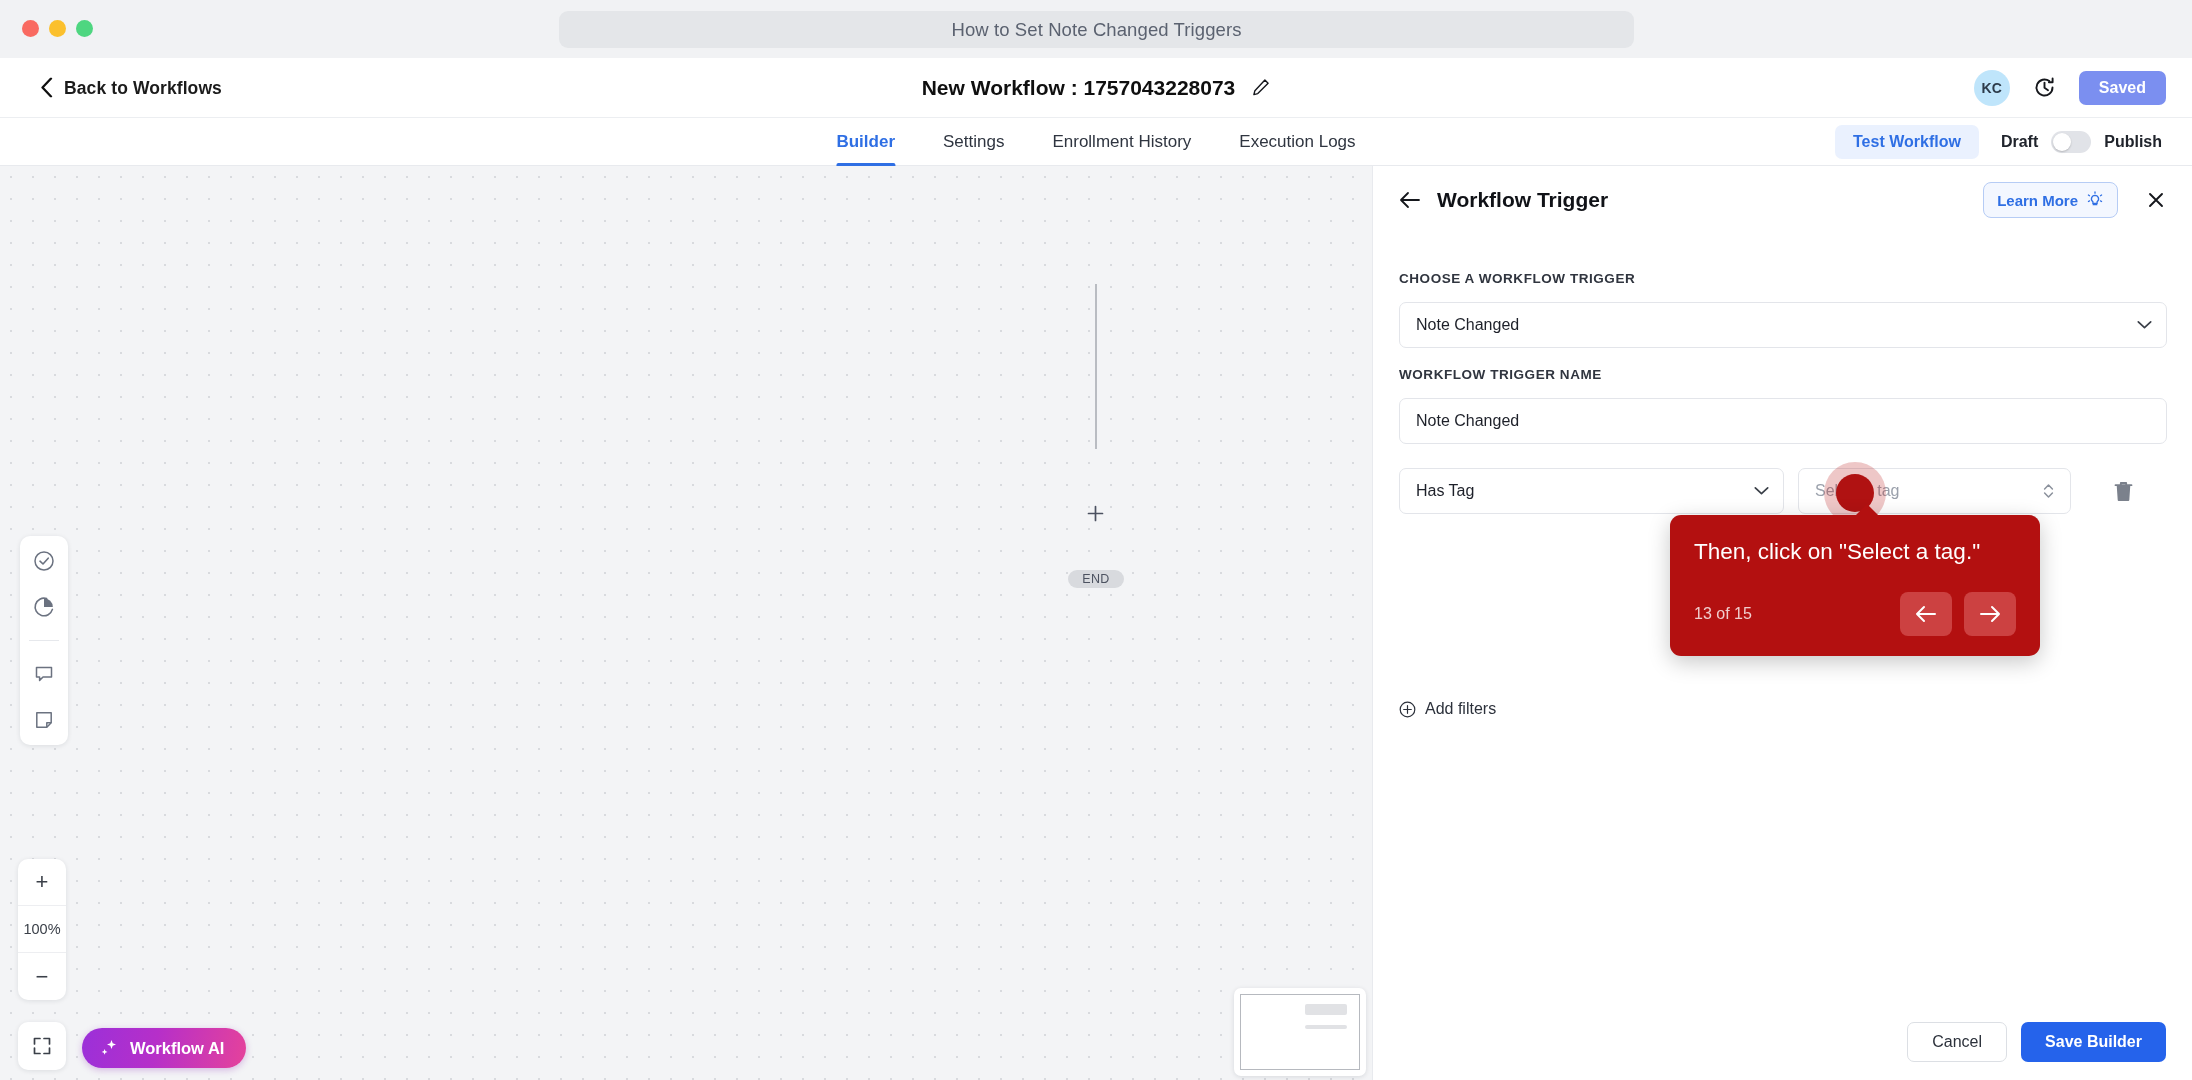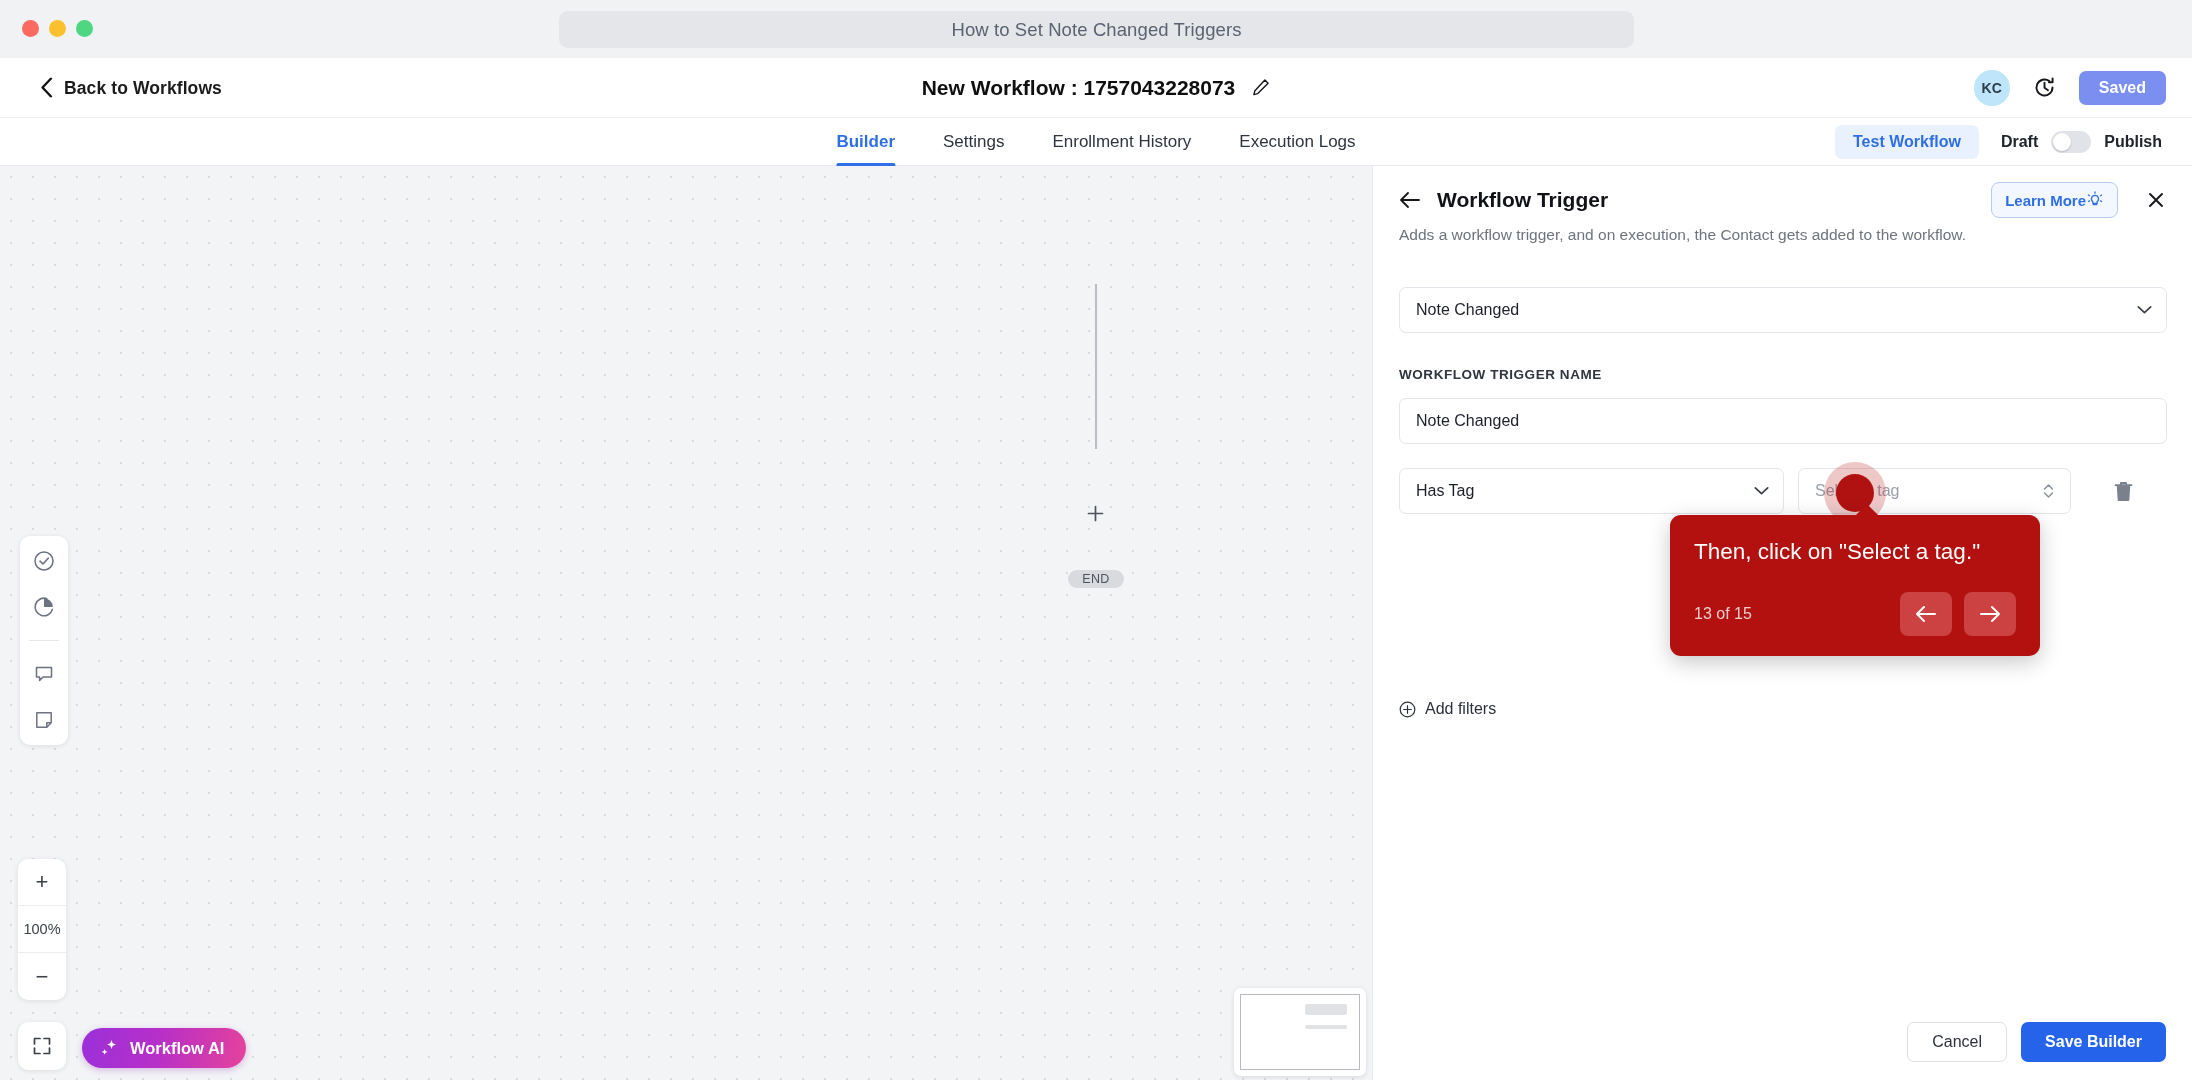--- a/index.html
+++ b/index.html
@@ -222,21 +222,21 @@
   .panel-head {
     position: absolute; left: 26px; top: 22px; right: 22px;
     display: flex; align-items: center;
   }
   .panel-back { cursor: pointer; display: flex; align-items: center; margin-right: 16px; }
   .panel-title { font-size: 21px; color: #101217; font-weight: 600; }
   .learn-more {
     position: absolute; right: 52px; top: -6px;
     border: 1.3px solid #b6ccf5; background: #f3f7ff; border-radius: 8px;
     color: #2f6fe4; font-size: 15px; font-weight: 600;
-    padding: 8px 13px; display: flex; align-items: center; gap: 0; cursor: pointer;
+    padding: 8px 13px; display: flex; align-items: center; gap: 8px; cursor: pointer;
   }
   .panel-close { position: absolute; right: 4px; top: 2px; cursor: pointer; }
   .panel-desc {
     position: absolute; left: 26px; top: 60px; right: 30px;
     font-size: 15.5px; color: #6e737d;
   }
 
   .field-label {
     font-size: 13.5px; font-weight: 700; color: #30353f;
     letter-spacing: .55px;
@@ -463,23 +463,23 @@
       </svg>
     </button>
 
     <span class="panel-close">
       <svg width="20" height="20" viewBox="0 0 20 20">
         <path d="M4 4 L16 16 M16 4 L4 16" stroke="#15171c" stroke-width="1.9" stroke-linecap="round"></path>
       </svg>
     </span>
   </div>
 
-  <div class="panel-desc">Adds a workflow trigger, and on execution, the Contact gets added to the workflow.</div>
 
   <div class="sec-trigger">
+    <div class="field-label">CHOOSE A WORKFLOW TRIGGER</div>
     <div class="ctrl">
       <span>Note Changed</span>
       <svg class="caret" width="15" height="9" viewBox="0 0 15 9">
         <path d="M1.3 1.3 L7.5 7.2 L13.7 1.3" stroke="#3b4049" stroke-width="1.7" fill="none" stroke-linecap="round" stroke-linejoin="round"></path>
       </svg>
     </div>
   </div>
 
   <div class="sec-name">
     <div class="field-label">WORKFLOW TRIGGER NAME</div>

